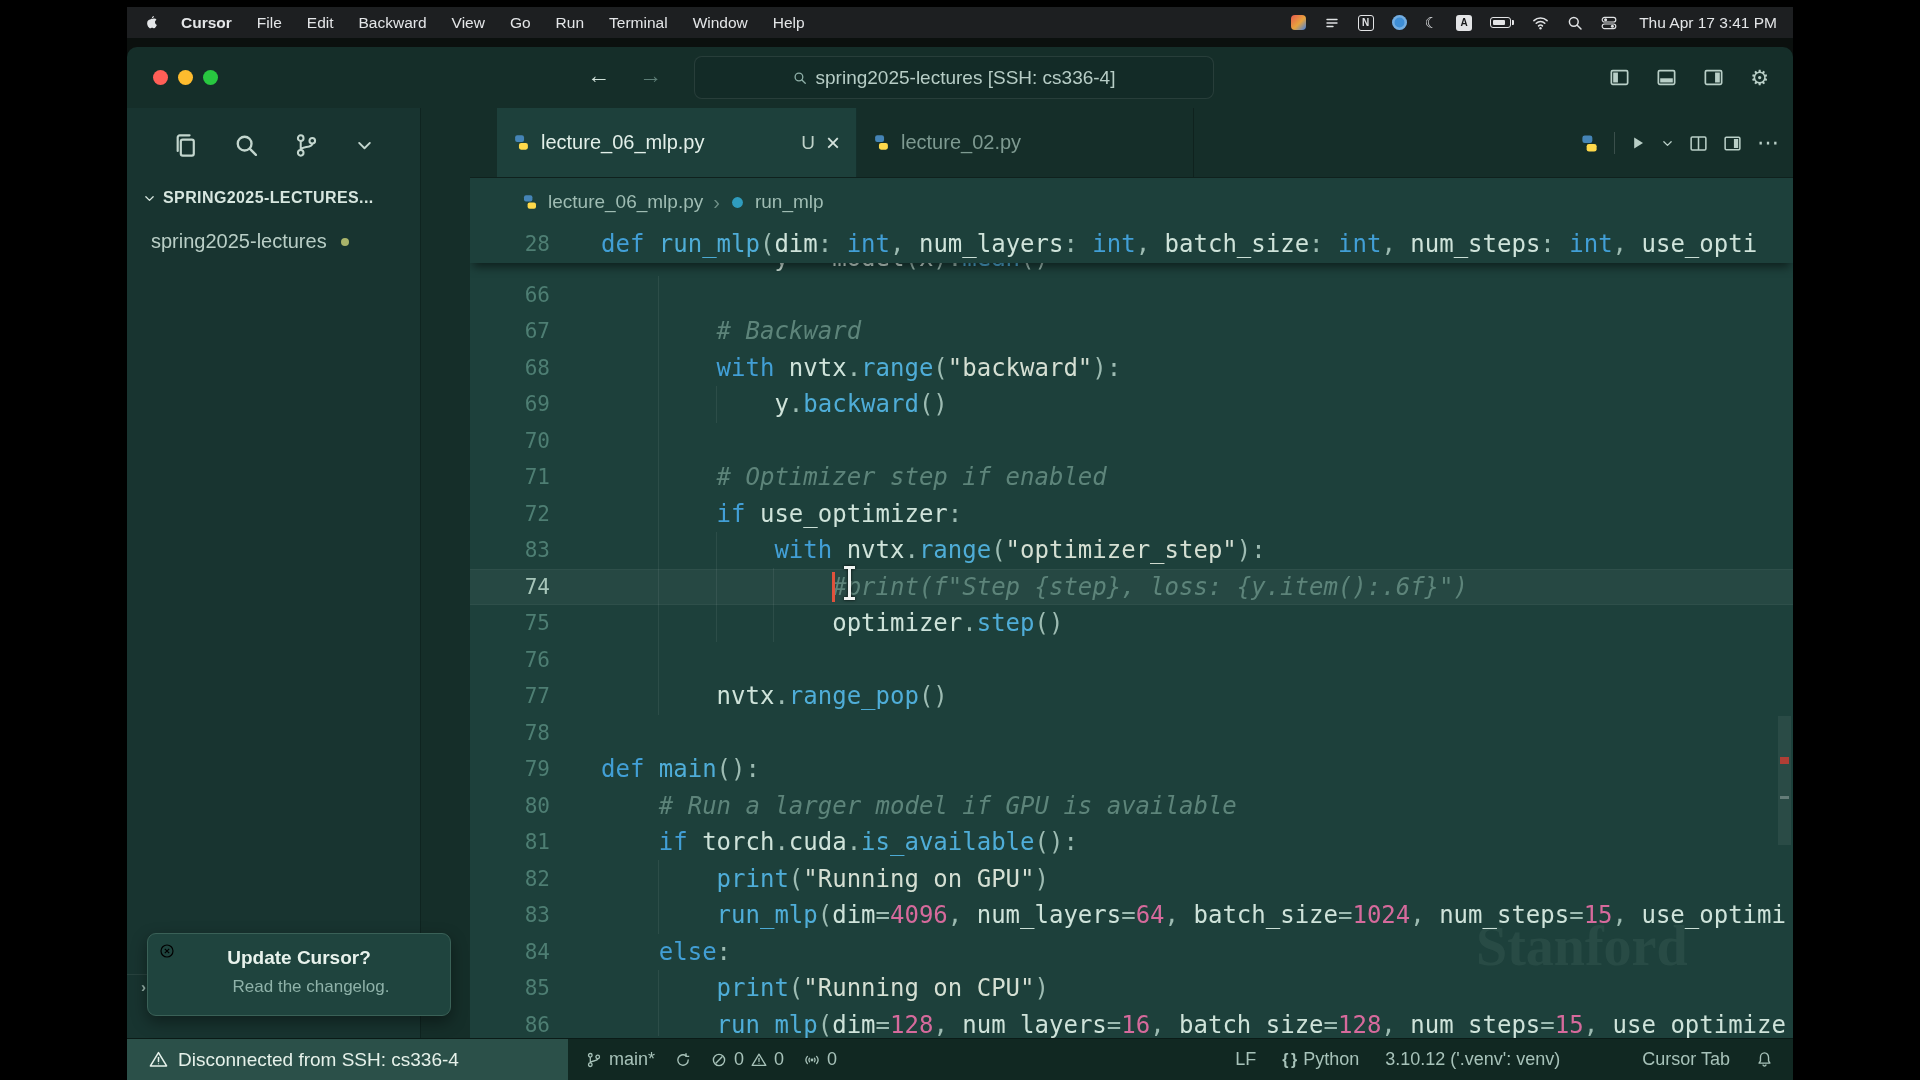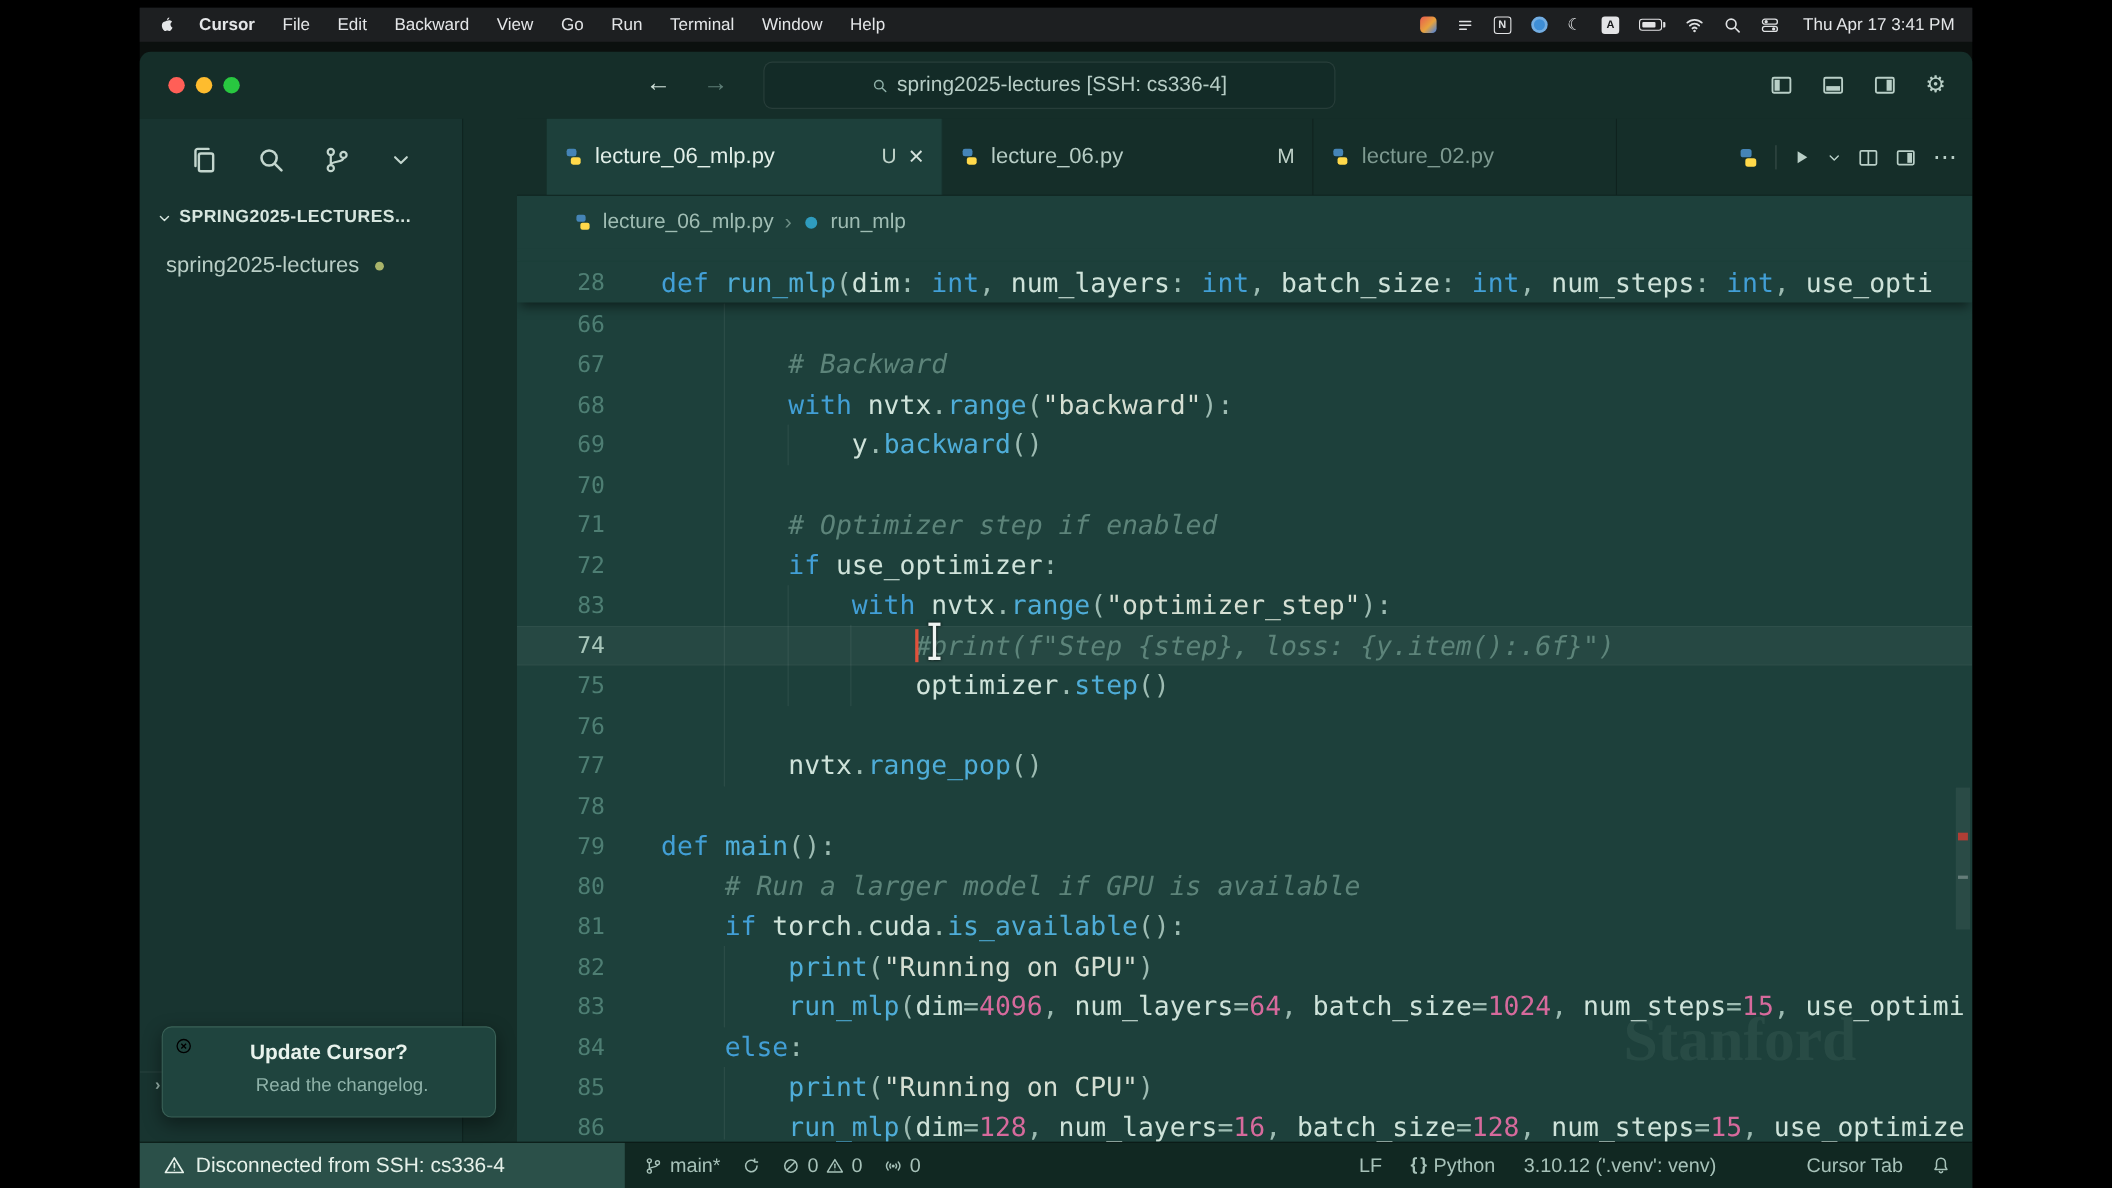--- a/index.html
+++ b/index.html
@@ -101,22 +101,22 @@
   .code-rows { position:absolute; left:0; right:0; top:62px; z-index:2; }
   .crow { display:flex; align-items:center; height:36.5px; position:relative;
           font-family:"DejaVu Sans Mono", monospace; font-size:24px; color:var(--text,#cfe3da); }
   .crow.current { background:rgba(255,255,255,.045);
                   box-shadow:inset 0 1px 0 rgba(255,255,255,.04), inset 0 -1px 0 rgba(255,255,255,.04); }
   .ln { flex:0 0 97px; text-align:right; padding-right:17px; font-size:21px; color:var(--line-number,#4e7e73); }
   .crow.current .ln { color:#a7c6ba; }
   .codetext { margin-left:34px; white-space:pre; }
   .caret { position:absolute; left:calc(131px + 16ch); top:3px; width:3px; height:30px; background:var(--caret,#e0523c); }
   .sticky { position:absolute; left:0; right:0; top:48px; height:37px; background:var(--editor-bg,#1d403b); z-index:6;
-            display:flex; align-items:flex-end; font-family:"DejaVu Sans Mono", monospace; font-size:24px;
-            box-shadow:0 7px 10px -3px rgba(0,0,0,.5);margin-top:12px; }
+            display:flex; align-items:flex-start; font-family:"DejaVu Sans Mono", monospace; font-size:24px;
+            box-shadow:0 7px 10px -3px rgba(0,0,0,.5); }
   .tk-kw { color:var(--accent-blue,#429fd6); }
   .tk-fn { color:var(--accent-fn,#4fadd8); }
   .tk-type { color:var(--accent-blue,#429fd6); }
   .tk-txt { color:var(--text,#cfe3da); }
   .tk-cm { color:var(--comment,#5d847a); font-style:italic; }
   .tk-str { color:var(--string,#d5dfd3); }
   .tk-num { color:var(--accent-number,#d66a9c); }
   .tk-pun { color:var(--punctuation,#9dbbb2); }
   .guide { position:absolute; width:1px; background:rgba(255,255,255,.07); z-index:3; pointer-events:none; }
   .scroll-thumb { position:absolute; right:2px; width:13px; top:538px; height:129px; background:rgba(255,255,255,.06); z-index:8; }
@@ -368,28 +368,20 @@
       <div class="tabs" id="tabs">
           <div class="tab active">
             <svg class="ico" width="17" height="17">
               <use href="#sym-py"></use>
             </svg>
             <span class="tab-label">lecture_06_mlp.py</span>
             <span class="tab-spacer"></span>
             <span class="tab-badge">U</span>
             <span class="tab-close">×</span>
           </div>
-          <div class="tab">
-            <svg class="ico" width="17" height="17">
-              <use href="#sym-py"></use>
-            </svg>
-            <span class="tab-label">lecture_06.py</span>
-            <span class="tab-spacer"></span>
-            <span class="tab-badge">M</span>
-          </div>
           <div class="tab dim">
             <svg class="ico" width="17" height="17">
               <use href="#sym-py"></use>
             </svg>
             <span class="tab-label">lecture_02.py</span>
             <span class="tab-spacer"></span>
           </div>
         </div>
       <div class="tab-actions">
         <svg class="ico" width="19" height="19">

